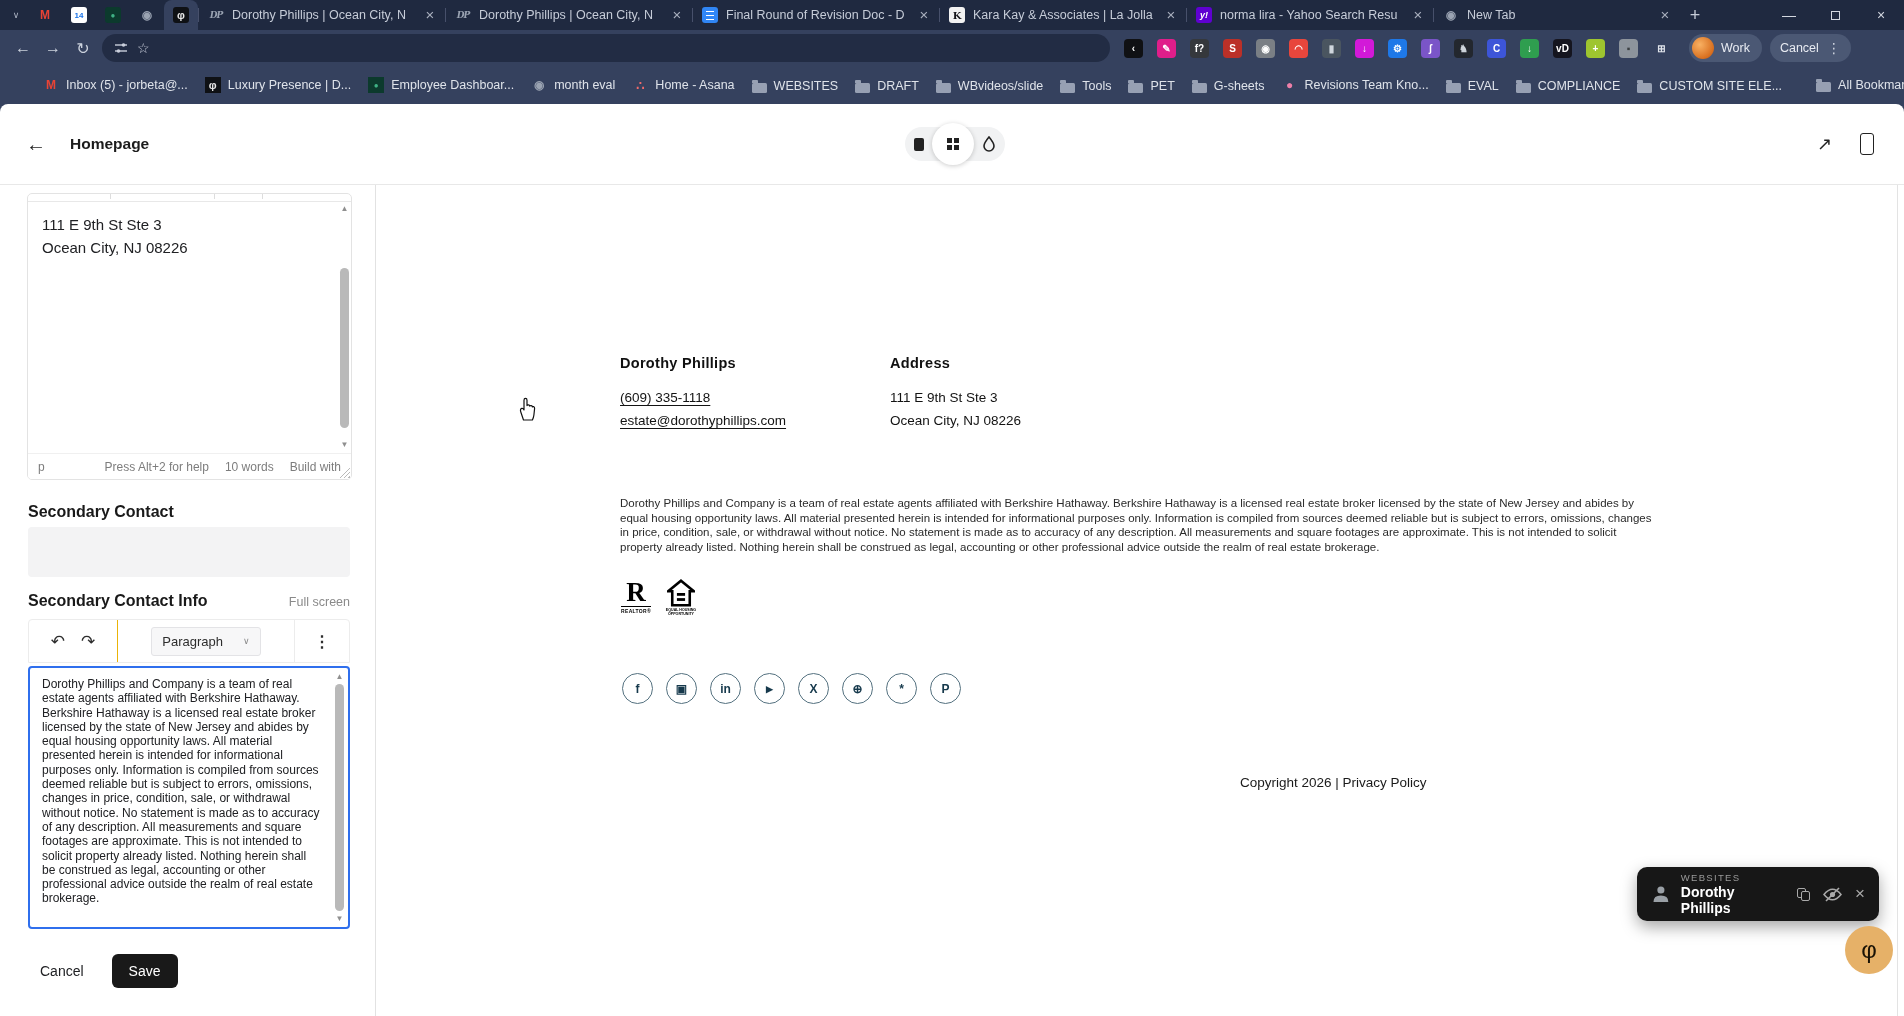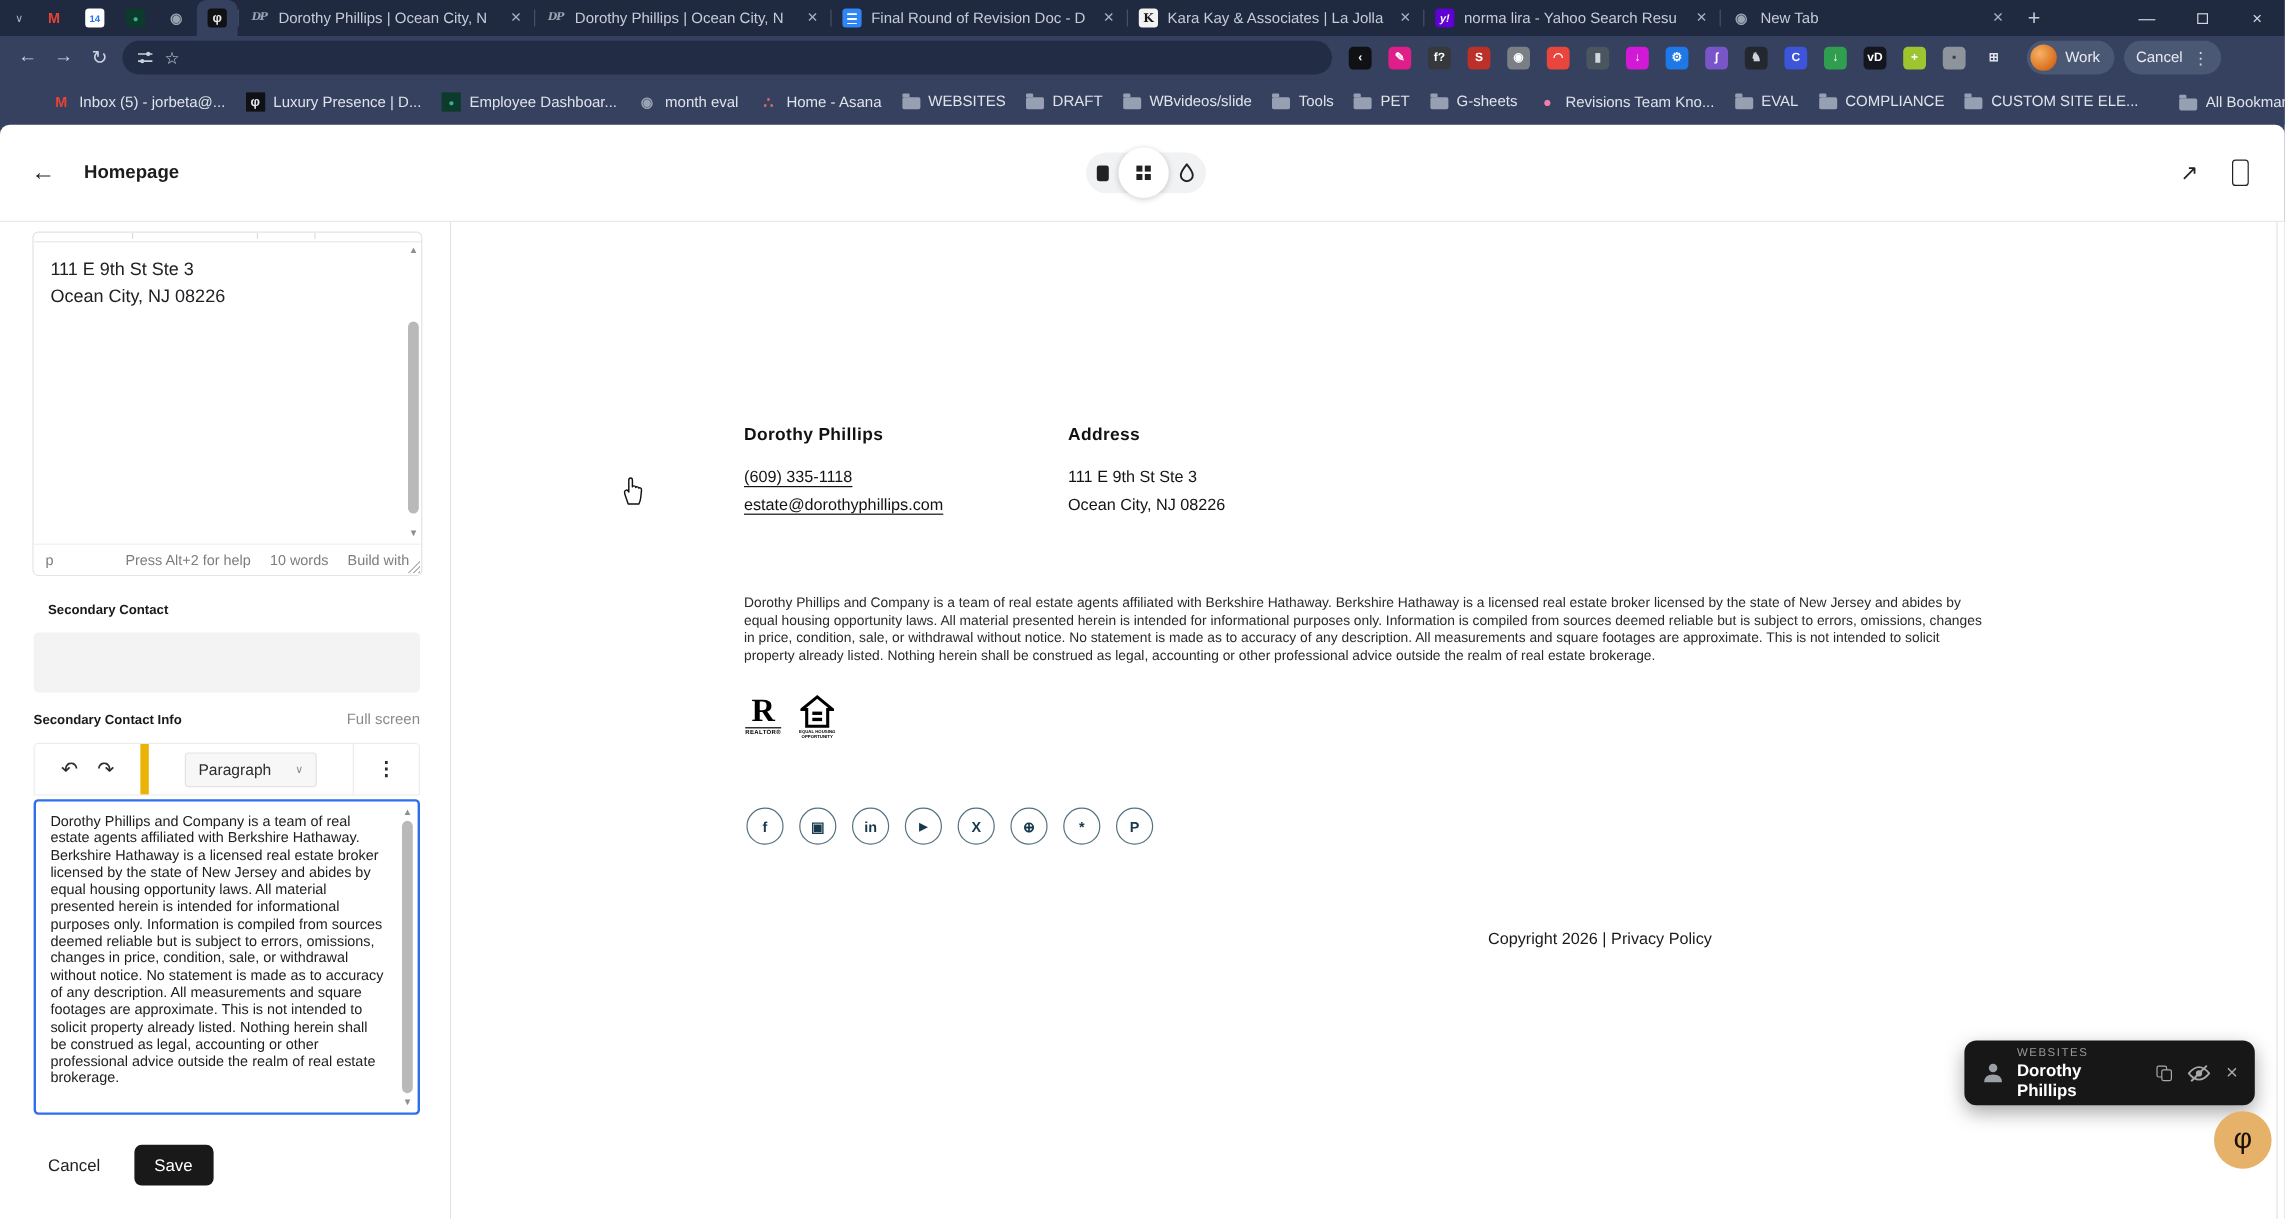--- a/index.html
+++ b/index.html
@@ -83,27 +83,27 @@
 .ed1-sliver i{position:absolute;bottom:2px;width:1px;height:5px;background:#ddd}
 .ed1-body{padding:11px 30px 0 14px;font-size:15px;line-height:23px;color:#202124;height:246px}
 .sbar{position:absolute;width:11px}
 .sbar .sb-up,.sbar .sb-dn{position:absolute;left:0;width:11px;text-align:center;color:#8f8f8f;font-size:8px}
 .sb-up{top:0}.sb-dn{bottom:0}
 .sb-thumb{position:absolute;left:1px;width:9px;background:#b9b9b9;border-radius:5px}
 .ed1-status{position:absolute;left:0;right:0;bottom:0;height:26px;border-top:1px solid #f0f0f0;display:flex;align-items:center;padding:0 10px;font-size:12px;color:#7d7d7d;white-space:nowrap;overflow:hidden;background:#fff}
 .ed1-status .sp{margin-left:auto}
 .ed1-status .gap{width:16px;flex:none}
 .rsz{position:absolute;right:1px;bottom:1px;width:11px;height:11px;background:repeating-linear-gradient(135deg,transparent 0 2px,#a8a8a8 2px 3px);clip-path:polygon(100% 0,100% 100%,0 100%);opacity:.8}
-.sec-label{position:absolute;left:40px;font-size:11px;font-weight:bold;color:#191919}
+.sec-label{position:absolute;left:28px;font-size:16px;font-weight:bold;color:#191919}
 .sec-input{position:absolute;left:28px;top:342px;width:322px;height:50px;background:#f3f3f4;border-radius:4px}
 .sec2-row{position:absolute;left:28px;top:407px;width:322px;display:flex;justify-content:space-between;align-items:baseline}
 .fullscreen{font-size:12.5px;color:#8a8a8a}
 .tb2{position:absolute;left:28px;top:434px;width:322px;height:44px;border:1px solid #ececec;border-radius:4px 4px 0 0;display:flex;align-items:stretch;background:#fff}
 .tb2 .g1{width:88px;display:flex;align-items:center;justify-content:center;gap:16px}
-.tb2 .g2{flex:1;border-left:7px solid #eab308;border-right:1px solid #ececec;display:flex;align-items:center;justify-content:center}
+.tb2 .g2{flex:1;border-left:1px solid #eab308;border-right:1px solid #ececec;display:flex;align-items:center;justify-content:center}
 .tb2 .g3{width:54px;display:flex;align-items:center;justify-content:center}
 .tb2 .uicon{font-size:17px;color:#2d2d2d}
 .pardd{height:29px;background:#f7f7f8;border:1px solid #e3e3e6;border-radius:3px;display:flex;align-items:center;gap:20px;padding:0 10px;font-size:13px;color:#2d2d2d}
 .pardd .chev{font-size:9px;color:#888}
 .kebab2{font-size:16px;color:#2d2d2d;font-weight:bold}
 .ed2{position:absolute;left:28px;top:481px;width:322px;height:263px;border:2px solid #2f6fed;border-radius:4px;background:#fff;overflow:hidden}
 .ed2-body{padding:9px 28px 0 12px;font-size:12px;line-height:14.3px;color:#202124}
 .actions{position:absolute;left:30px;top:769px;display:flex;gap:18px;align-items:center}
 .btn-cancel{font-size:14px;color:#202124;padding:8px 10px;border-radius:6px}
 .btn-save{font-size:14px;color:#fff;background:#191919;padding:9px 17px;border-radius:6px}
@@ -246,21 +246,21 @@
       <span class="prof-label">Work</span>
     </div>
     <div class="errpill">
       <span>Cancel</span>
       <span class="kebab">⋮</span>
     </div>
   </div>
 
   <div class="bmbar">
     <span class="apps-ic"></span>
-    <span style="display:flex;align-items:flex-start;gap:17px">
+    <span style="display:flex;align-items:flex-end;gap:17px">
 
     <span class="bm">
           <span class="bm-ic" data-icon="gmail"></span>
           <span class="bm-label">Inbox (5) - jorbeta@...</span>
         </span>
         <span class="bm">
           <span class="bm-ic" data-icon="luxury-presence"></span>
           <span class="bm-label">Luxury Presence | D...</span>
         </span>
         <span class="bm">

